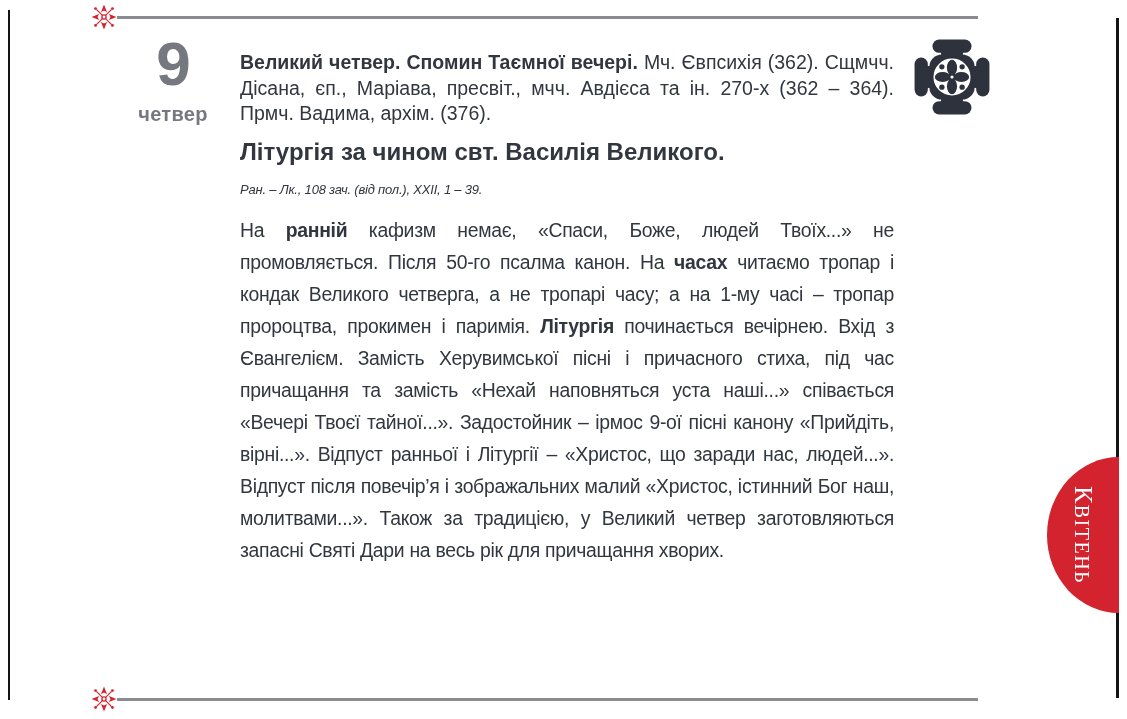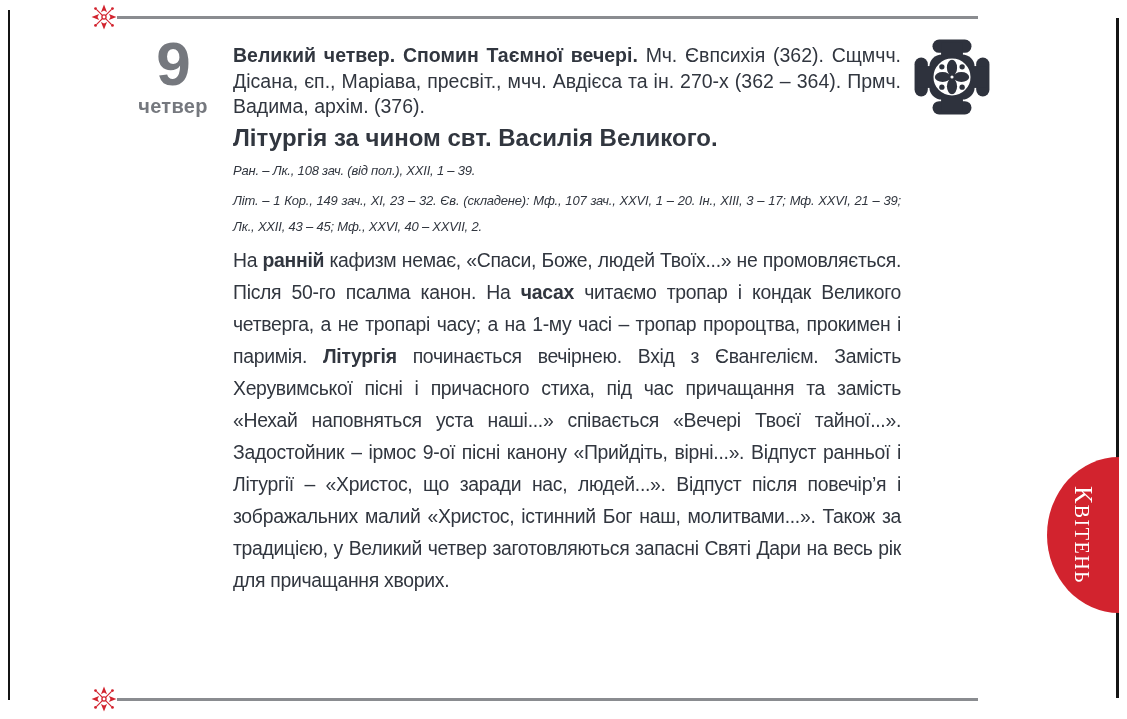--- a/index.html
+++ b/index.html
@@ -18,21 +18,21 @@
   .hrule{position:absolute;background:#8A8C90;height:2.5px;width:861px;left:117px;}
   .hrule.top{top:16px;}
   .hrule.bottom{top:698px;}
   .red-cross{position:absolute;width:26px;height:26px;}
   .red-cross.top{left:91px;top:4px;}
   .red-cross.bottom{left:91px;top:686px;}
 
   
   .date-block{position:absolute;left:123px;top:34px;width:100px;text-align:center;color:#75787E;}
   .date-day{font-size:62px;font-weight:700;line-height:60px;letter-spacing:-1px;}
-  .date-weekday{font-size:20px;font-weight:700;letter-spacing:.3px;margin-top:1px;}
+  .date-weekday{font-size:20px;font-weight:700;letter-spacing:.3px;margin-top:9px;}
 
   
   .ornament-cross{position:absolute;left:913px;top:38px;width:78px;height:78px;}
 
   
   .month-tab{
     position:absolute;right:8px;top:457px;
     width:72px;height:156px;
     background:#D2232E;
     border-radius:72px 0 0 72px / 78px 0 0 78px;
@@ -44,21 +44,21 @@
     color:#ffffff;
     font-family:"Liberation Serif", serif;
     font-size:20px;
     letter-spacing:1.5px;
     white-space:nowrap;
   }
   .month-label::first-letter{font-size:26px;}
 
   
   .content{position:absolute;left:228px;top:38px;width:678px;}
-  .content p{margin:5px;}
+  .content p{margin:12px;}
   .para-header{
     font-size:19.5px;line-height:25.5px;text-align:justify;
   }
   .para-liturgy-title{
     font-size:24px;line-height:26px;font-weight:700;margin-top:1px;
   }
   .para-refs{
     font-style:italic;font-size:13px;line-height:25.5px;
     letter-spacing:-0.2px;
   }
@@ -150,17 +150,16 @@
   </svg>
 
   <div class="month-tab">
     <span class="month-label">КВІТЕНЬ</span>
   </div>
 
   <div class="content">
     <p class="para-header"><span style="font-weight: 700;">Великий четвер. Спомин Таємної вечері.</span><span> Мч. Євпсихія (362). Сщмчч. Дісана, єп., Маріава, пресвіт., мчч. Авдієса та ін. 270-х (362 – 364). Прмч. Вадима, архім. (376).</span></p>
     <p class="para-liturgy-title">Літургія за чином свт. Василія Великого.</p>
     <p class="para-refs first">Ран. – Лк., 108 зач. (від пол.), XXII, 1 – 39.</p>
-    <p class="para-refs second">Літ. – 1 Кор., 149 зач., XI, 23 – 32. Єв. (складене): Мф., 107 зач., XXVI, 1 – 20. Ін., XIII, 3 – 17; Мф. XXVI, 21 – 39; Лк., XXII, 43 – 45; Мф., XXVI, 40 – XXVII, 2.</p>
     <p class="para-rubric"><span>На </span><span style="font-weight: 700;">ранній</span><span> кафизм немає, «Спаси, Боже, людей Твоїх...» не промовляється. Після 50-го псалма канон. На </span><span style="font-weight: 700;">часах</span><span> читаємо тропар і кондак Великого четверга, а не тропарі часу; а на 1-му часі – тропар пророцтва, прокимен і паримія. </span><span style="font-weight: 700;">Літургія</span><span> починається вечірнею. Вхід з Євангелієм. Замість Херувимської пісні і причасного стиха, під час причащання та замість «Нехай наповняться уста наші...» співається «Вечері Твоєї тайної...». Задостойник – ірмос 9-ої пісні канону «Прийдіть, вірні...». Відпуст ранньої і Літургії – «Христос, що заради нас, людей...». Відпуст після повечір’я і зображальних малий «Христос, істинний Бог наш, молитвами...». Також за традицією, у Великий четвер заготовляються запасні Святі Дари на весь рік для причащання хворих.</span></p>
   </div>
 
 </div>
 
 </body></html>

